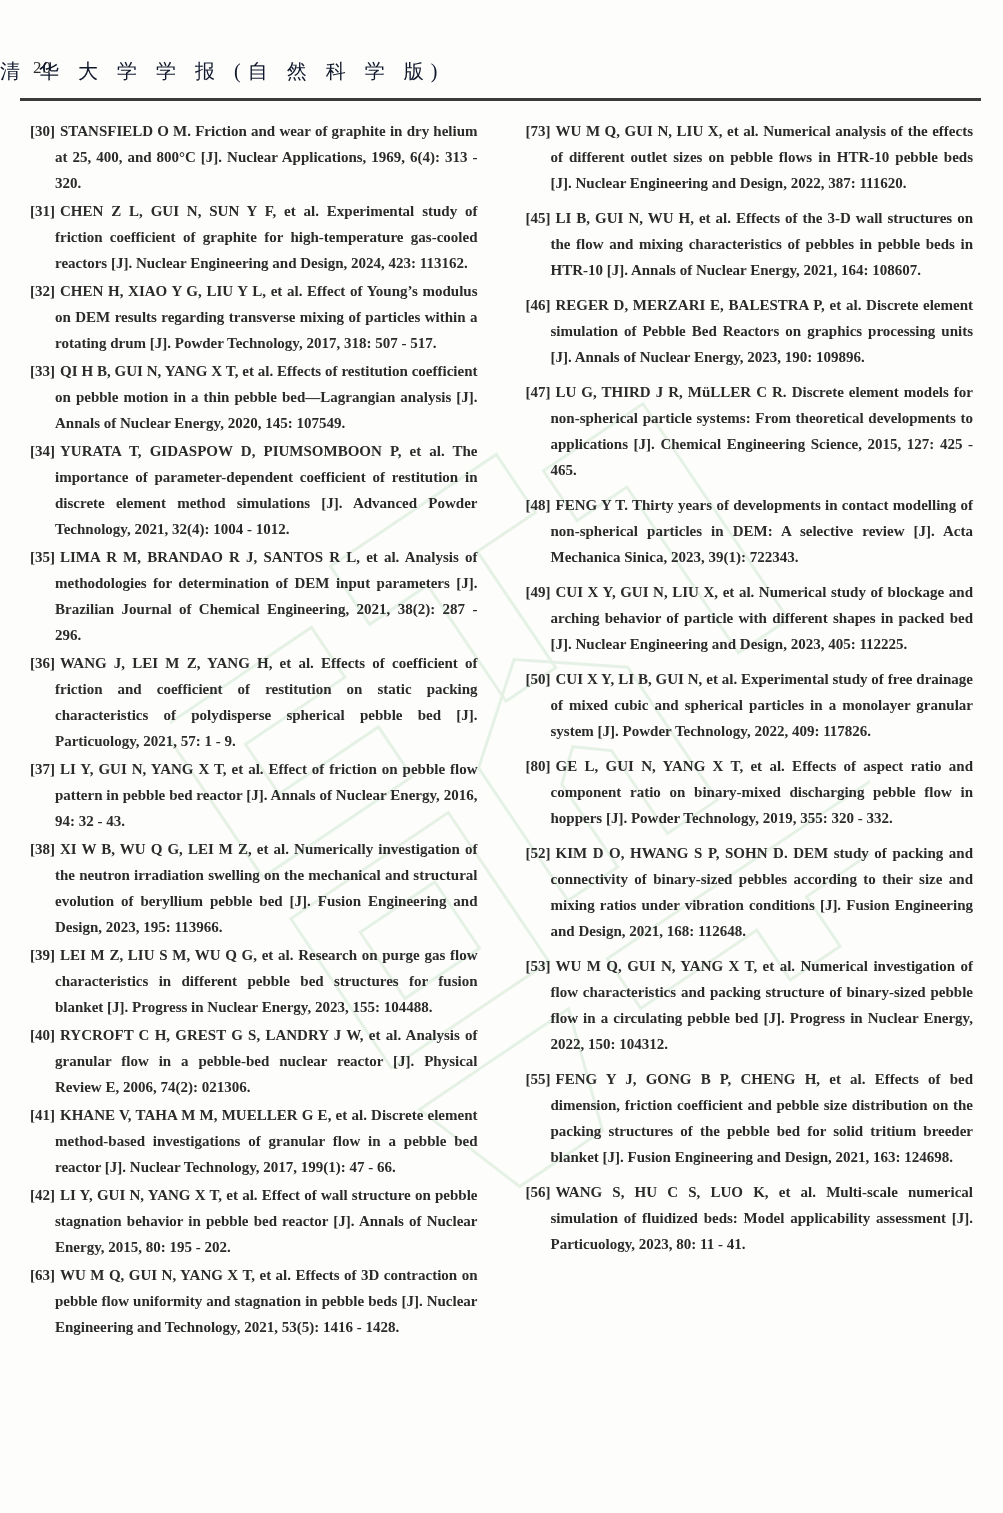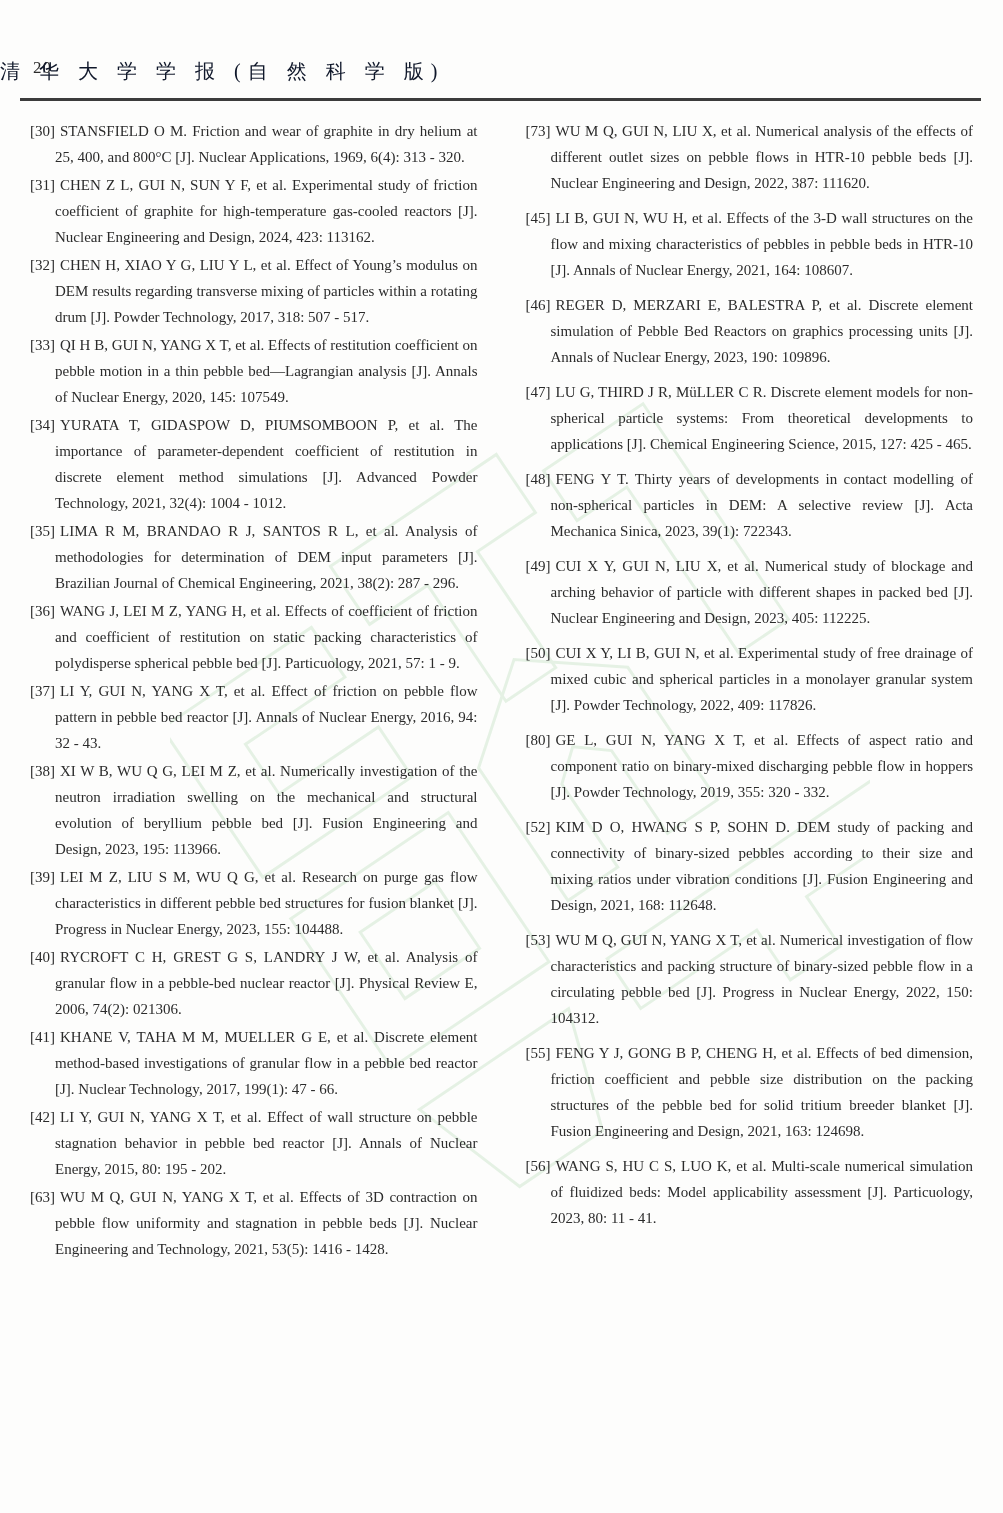--- a/index.html
+++ b/index.html
@@ -30,21 +30,21 @@
   .watermark {
     position: absolute; left: 170px; top: 290px;
     width: 700px; height: 900px;
     opacity: 0.55;
     pointer-events: none;
   }
   
   .content {
     position: relative;
     padding: 18px 30px 0 30px;
-    display: flex; gap: 48px;
+    display: flex; gap: 48px; font-weight: bold;
   }
   .col { width: 4655px; flex: 1 1 0; }
   .ref {
     font-size: 15px;
     line-height: 26px;
     text-align: justify;
     padding-left: 25px;
     margin-bottom: 2px;
   }
   .col-right .ref { margin-bottom: 9px; }

